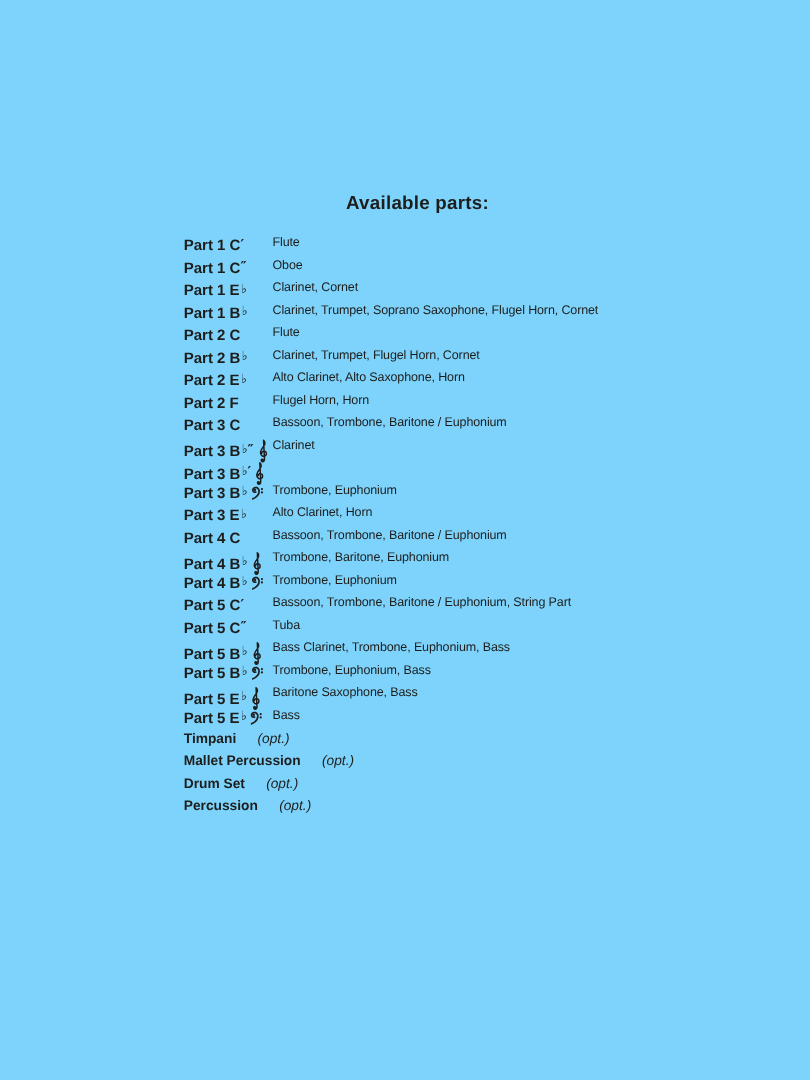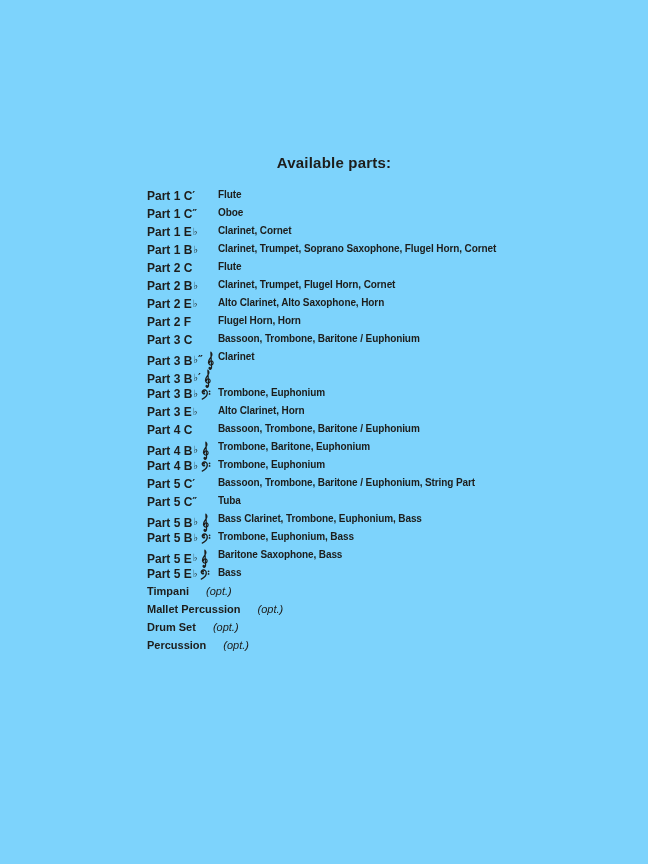--- a/index.html
+++ b/index.html
@@ -48,21 +48,21 @@
     font-family:"DejaVu Sans",sans-serif;
     font-size:11px;
     position:relative;
     top:-1px;
     letter-spacing:-0.5px;
   }
   .clef { display:inline-flex; align-items:center; margin-left:3px; }
   .clef.treble svg { width:9px;  height:19px; overflow:visible; }
   .clef.bass   svg { width:11px; height:11px; }
   .instruments {
-    font-weight:bold;
+    font-weight:normal;
     font-size:10px;
     letter-spacing:-0.1px;
     white-space:nowrap;
   }
   .perc-name { font-weight:bold; font-size:11px; }
   .perc-opt  { font-style:italic; font-weight:normal; font-size:11px; margin-left:17px; }
 </style>
 </head>
 <body>
 

